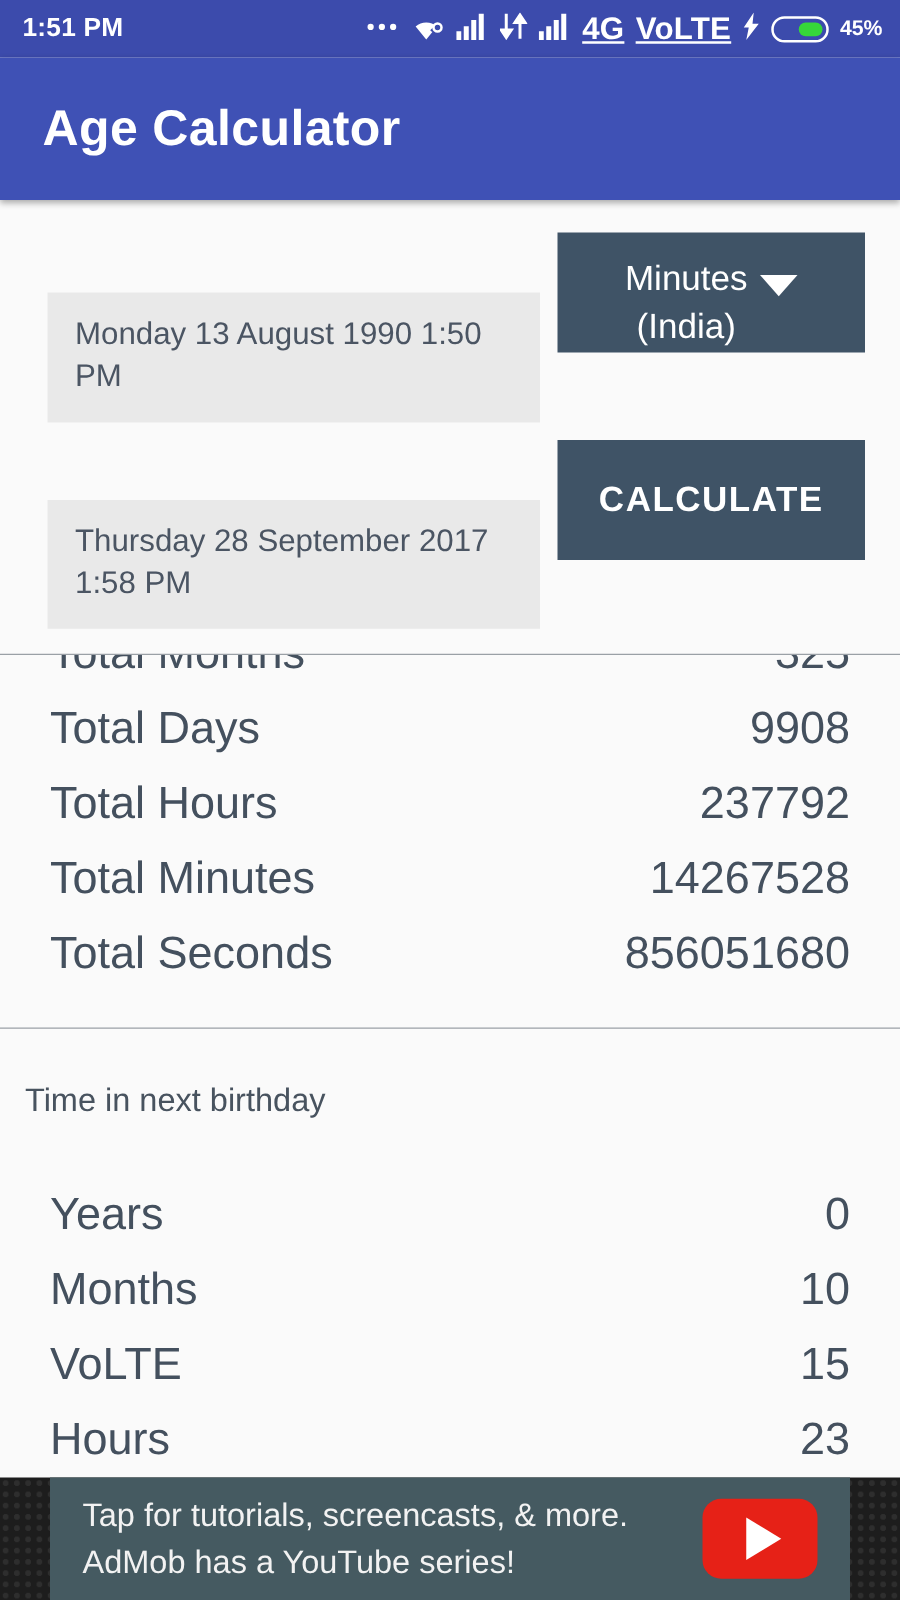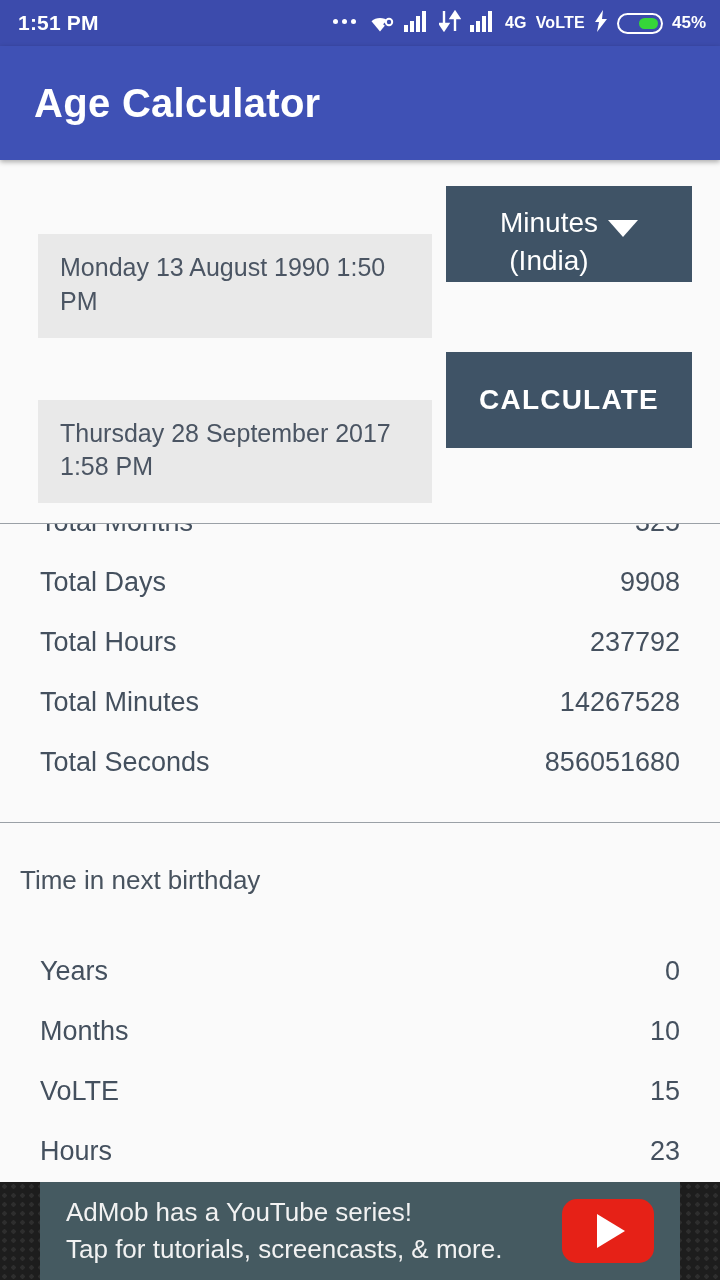--- a/index.html
+++ b/index.html
@@ -23,21 +23,21 @@
   .sb-clock { font-size:21px; font-weight:bold; letter-spacing:.2px; }
   .sb-right {
     margin-left:auto;
     display:flex;
     align-items:center;
     gap:9px;
   }
   .sb-dots { display:flex; gap:4px; align-items:flex-end; padding-bottom:3px; }
   .sb-dots i { width:5px; height:5px; border-radius:50%; background:#fff; display:block; }
   .sb-ico { display:block; }
-  .sb-text { font-size:16px; font-weight:bold; letter-spacing:.2px; }
+  .sb-text { font-size:25px; font-weight:bold; letter-spacing:.2px;text-decoration:underline; }
   .sb-batt {
     width:46px; height:21px; border:2px solid #fff; border-radius:11px;
     position:relative; display:flex; align-items:center; padding:2px;
   }
   .sb-batt::after {
     content:""; position:absolute; right:3px; top:3px; bottom:3px;
     width:19px; background:#36d63a; border-radius:8px;
   }
   .sb-pct { font-size:17px; font-weight:bold; }
 
@@ -106,21 +106,21 @@
   .divider { height:1px; background:#9aa0a6; width:100%; }
 
   
   .scroll-clip { overflow:hidden; }
   .rows { padding:0; }
   .row {
     display:flex; align-items:center; justify-content:space-between;
     padding:0 40px;
     height:60px;
     color:#44505e;
-    font-size:27px;
+    font-size:36px;
   }
   .row .k { white-space:nowrap; }
   .row .v { white-space:nowrap; }
 
   .rows-top { margin-top:-32px; }
 
   .section-title {
     padding:0 20px;
     height:62px;
     display:flex; align-items:center;
@@ -303,20 +303,20 @@
     <div class="row">
       <span class="k">Minutes</span>
       <span class="v">52</span>
     </div>
   </div>
 </div>
 
 <div class="ad">
   <div class="ad-inner">
     <div class="ad-text">
+      <div>Tap for tutorials, screencasts, &amp; more.</div>
       <div>AdMob has a YouTube series!</div>
-      <div>Tap for tutorials, screencasts, &amp; more.</div>
     </div>
     <div class="ad-yt">
       <span class="tri"></span>
     </div>
   </div>
 </div>
 
 </body></html>

